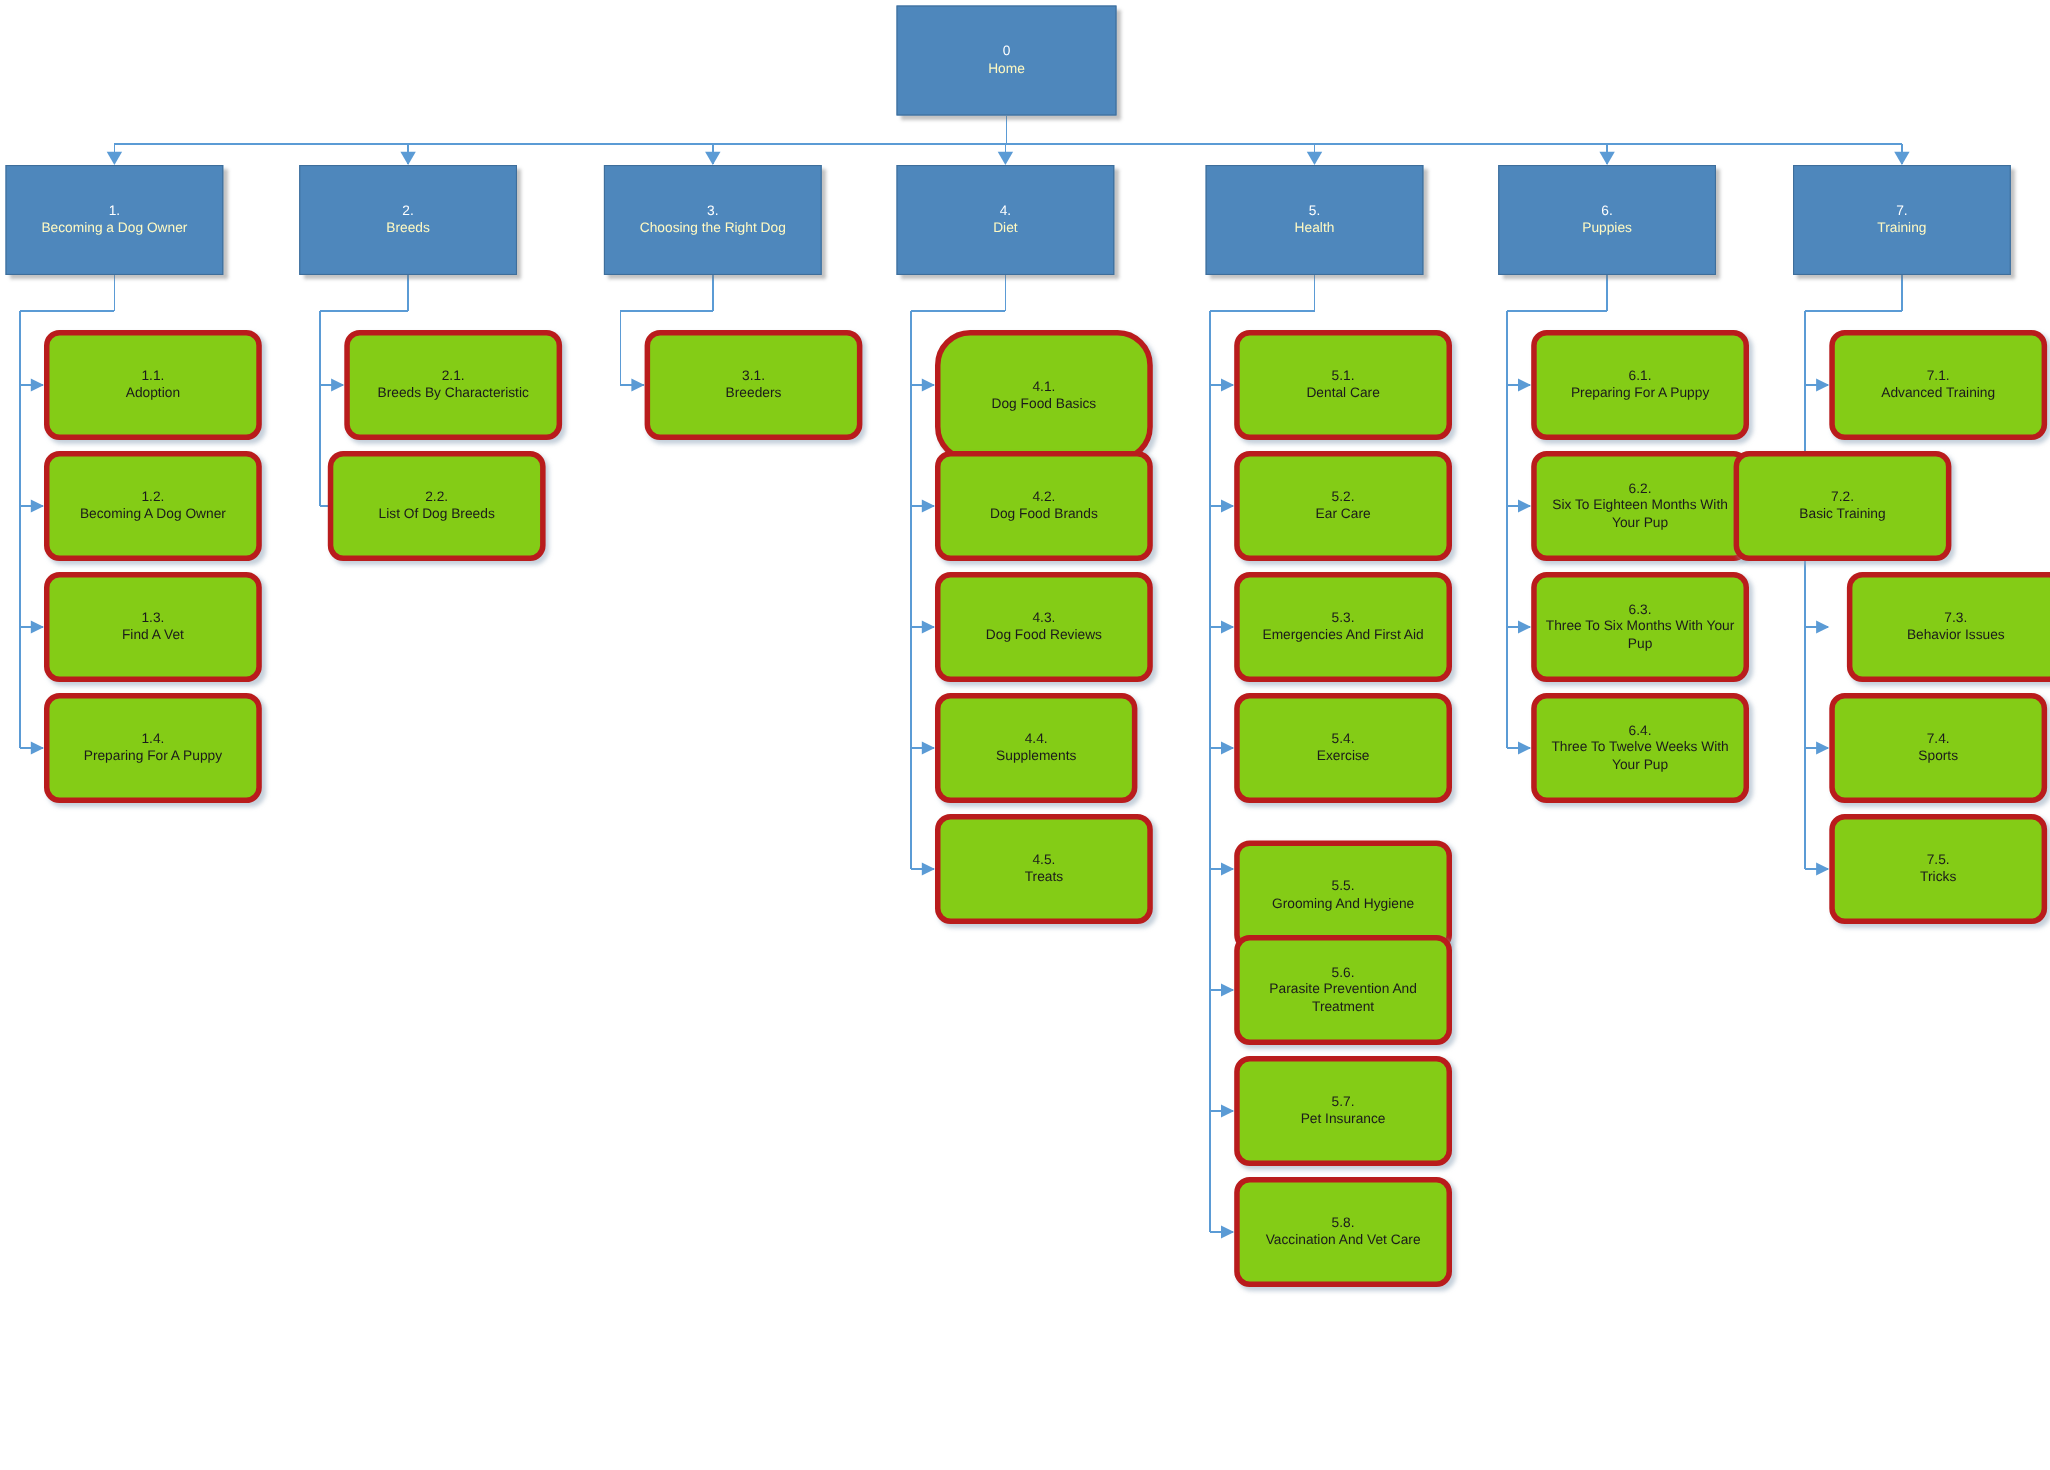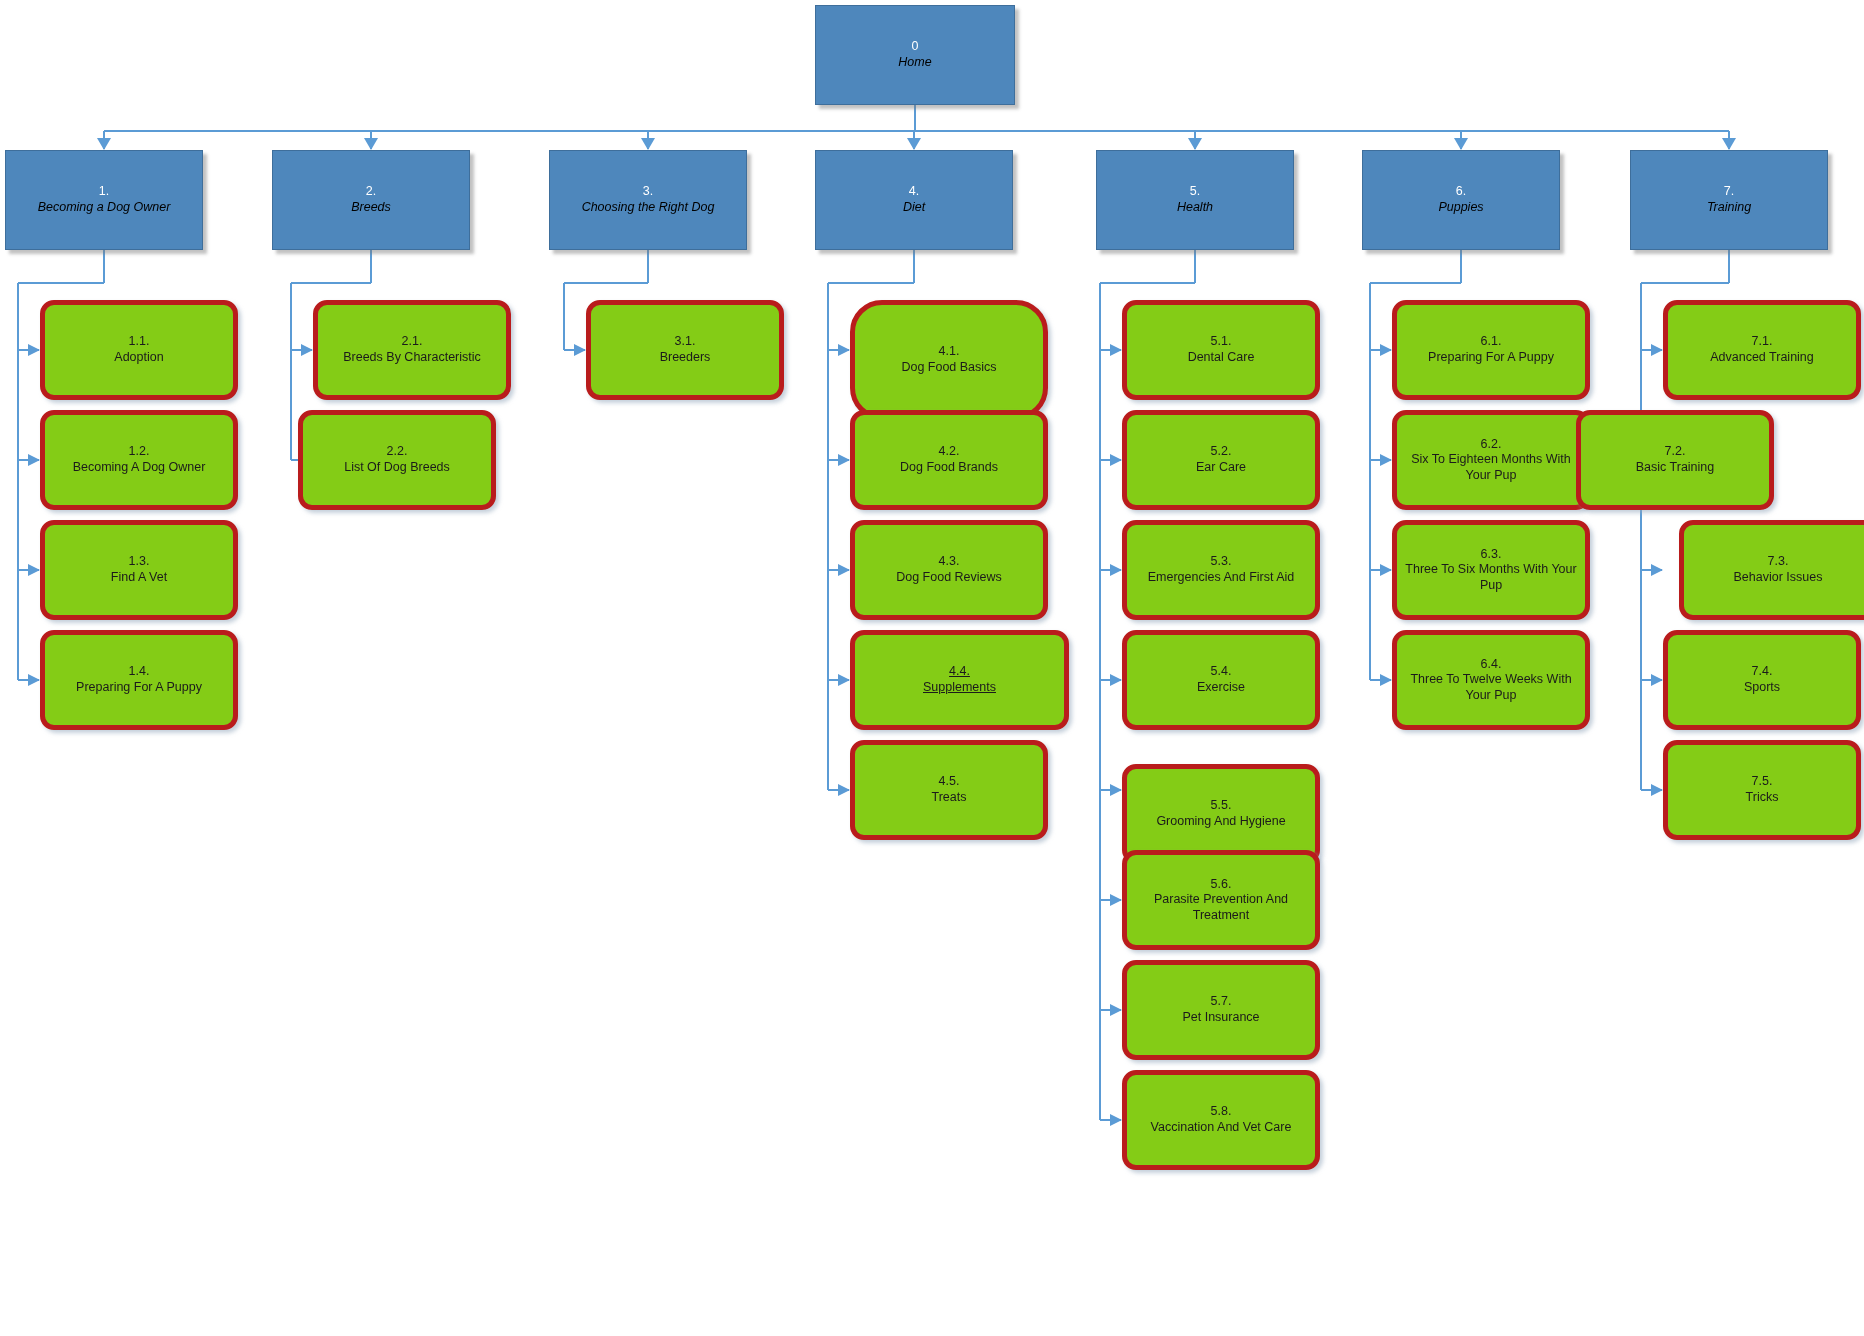--- a/index.html
+++ b/index.html
@@ -47,21 +47,21 @@
   }
   
   .node.lvl0, .node.lvl1 {
     background: #4E87BC;
     border: 1px solid #3E6E9B;
     color: #ffffff;
     font-size: 12.5px;
     box-shadow: 4px 4px 3px rgba(120,120,120,0.45);
   }
   .node.lvl0 .num, .node.lvl1 .num { color: #ffffff; }
-  .node.lvl0 .label, .node.lvl1 .label { color: #000000; font-style: italic; }
+  .node.lvl0 .label, .node.lvl1 .label { color: #fef9c3; }
 
   
   .node.lvl2 {
     background: #84cc16;
     border: 5px solid #b91c1c;
     border-radius: 14px;
     color: #1B1B1B;
     font-size: 12.5px;
     box-shadow: 3px 3px 4px rgba(150,170,190,0.55);
   }
@@ -222,21 +222,21 @@
         <span class="label wrap" style="width: 188px;">Dog Food Basics</span>
       </div>
       <div class="node lvl2" style="left: 850px; top: 410px; width: 198px; height: 100px;">
         <span class="num">4.2.</span>
         <span class="label wrap" style="width: 188px;">Dog Food Brands</span>
       </div>
       <div class="node lvl2" style="left: 850px; top: 520px; width: 198px; height: 100px;">
         <span class="num">4.3.</span>
         <span class="label wrap" style="width: 188px;">Dog Food Reviews</span>
       </div>
-      <div class="node lvl2" style="left: 850px; top: 630px; width: 219px; height: 100px; text-decoration: underline;">
+      <div class="node lvl2" style="left: 850px; top: 630px; width: 184px; height: 100px;">
         <span class="num">4.4.</span>
         <span class="label wrap" style="width: 188px;">Supplements</span>
       </div>
       <div class="node lvl2" style="left: 850px; top: 740px; width: 198px; height: 100px;">
         <span class="num">4.5.</span>
         <span class="label wrap" style="width: 188px;">Treats</span>
       </div>
       <div class="node lvl1" style="left: 1096px; top: 150px; width: 198px; height: 100px;">
         <span class="num">5.</span>
         <span class="label">Health</span>

